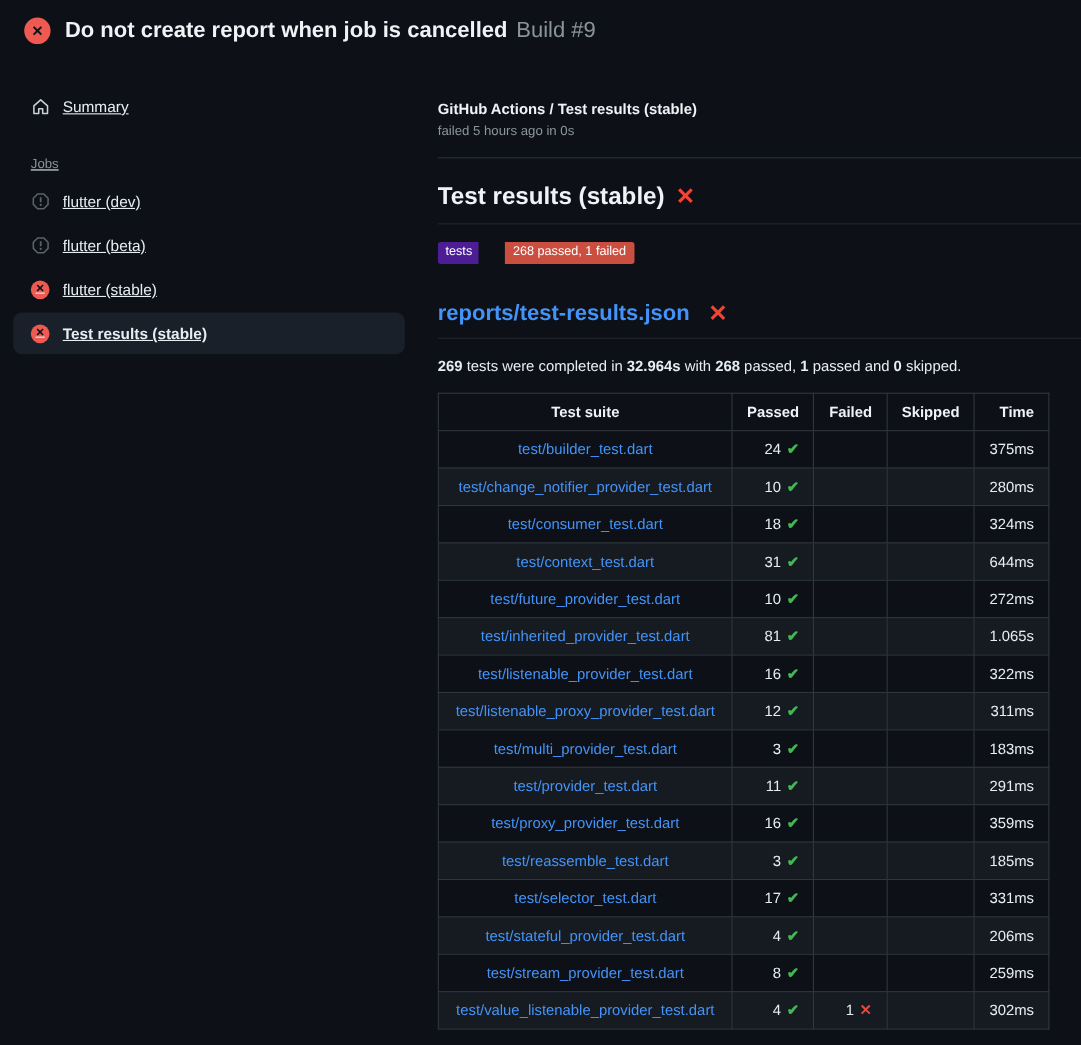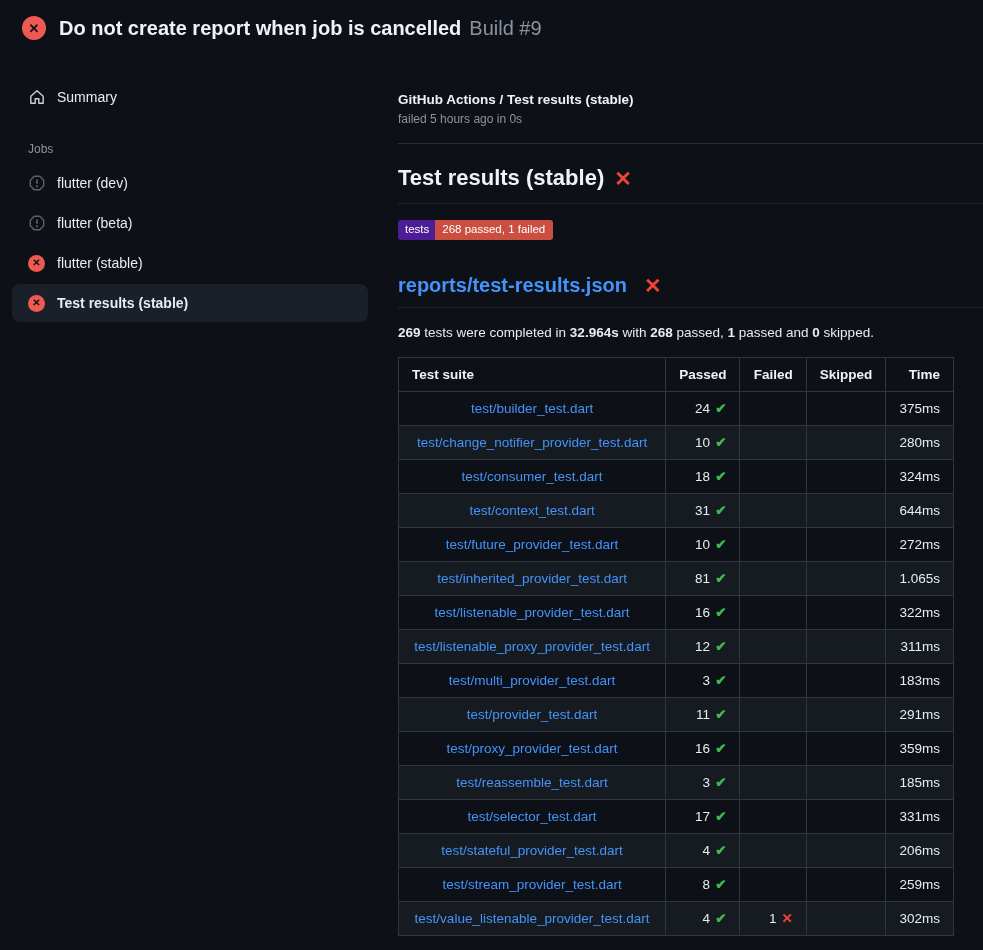--- a/index.html
+++ b/index.html
@@ -21,21 +21,21 @@
     background: #ee5a52; color: #0d1117;
     font-size: 13px; font-weight: bold; line-height: 1;
     flex: 0 0 auto;
   }
   .fail-circle.small { width: 17px; height: 17px; font-size: 10px; }
   .app-header .title { margin-left: 13px; font-size: 20px; font-weight: bold; color: #f0f3f6; }
   .app-header .build { margin-left: 8px; font-size: 20px; color: #8b949e; }
 
   
   .layout { display: flex; align-items: flex-start; }
-  .sidebar { width: 380px; flex: 0 0 auto; padding-top: 22px; }
+  .sidebar { width: 380px; flex: 0 0 auto; padding-top: 22px; text-decoration: underline; }
   .main { flex: 1; padding: 36px 0 0 18px; }
 
   
   .side-item {
     display: flex; align-items: center;
     height: 38px; margin: 0 12px; padding: 0 16px;
     border-radius: 8px; cursor: pointer;
     font-size: 14px; color: #e6edf3;
   }
   .side-item .ic { width: 17px; height: 17px; margin-right: 12px; display: inline-flex; align-items: center; justify-content: center; flex: 0 0 auto; }
@@ -54,21 +54,21 @@
   h1.section-title {
     margin-top: 21px; padding-bottom: 12px;
     font-size: 22px; font-weight: bold; color: #f0f3f6;
     border-bottom: 1px solid #21262d;
     display: flex; align-items: center; gap: 10px;
   }
   .x-mark { color: #f14336; font-weight: bold; font-size: 21px; line-height: 1; }
 
   .badge { display: inline-flex; margin-top: 16px; font-size: 11.5px; line-height: 1; border-radius: 3px; overflow: hidden; }
   .badge .k { background: #4c1d95; color: #ffffff; padding: 4px 6px 4px 7px; }
-  .badge .v { background: #cb4f41; color: #ffffff; padding: 4px 8px 4px 7px; }
+  .badge .v { background: #cb4f41; color: #ffffff; padding: 4px 8px 4px 7px; margin-left: 24px; }
 
   h2.report-title {
     margin-top: 34px; padding-bottom: 10px;
     font-size: 20px; font-weight: bold;
     border-bottom: 1px solid #21262d;
     display: flex; align-items: center; gap: 17px;
   }
   h2.report-title a { color: #4493f8; text-decoration: none; cursor: pointer; }
 
   .summary-line { margin-top: 17px; font-size: 13.5px; color: #e6edf3; }
@@ -80,21 +80,21 @@
     border-collapse: collapse;
     width: 556px;
     font-size: 13.5px;
   }
   table.results th, table.results td {
     border: 1px solid #30363d;
     height: 34px;
     padding: 4px 13px;
   }
   table.results th { font-weight: bold; color: #f0f3f6; text-align: right; }
-  table.results th:first-child { text-align: left; margin-top: 44px; }
+  table.results th:first-child { text-align: center; margin-top: 44px; }
   table.results td { text-align: right; white-space: nowrap; }
   table.results td:first-child { text-align: center; }
   table.results tbody tr:nth-child(odd) { background: #0d1117; }
   table.results tbody tr:nth-child(even) { background: #161b22; }
   table.results a { color: #4493f8; text-decoration: none; cursor: pointer; }
   .check-ic { color: #3fb950; font-weight: bold; margin-left: 5px; }
   .cross-ic { color: #f14336; font-weight: bold; margin-left: 5px; }
 </style>
 </head>
 <body>

